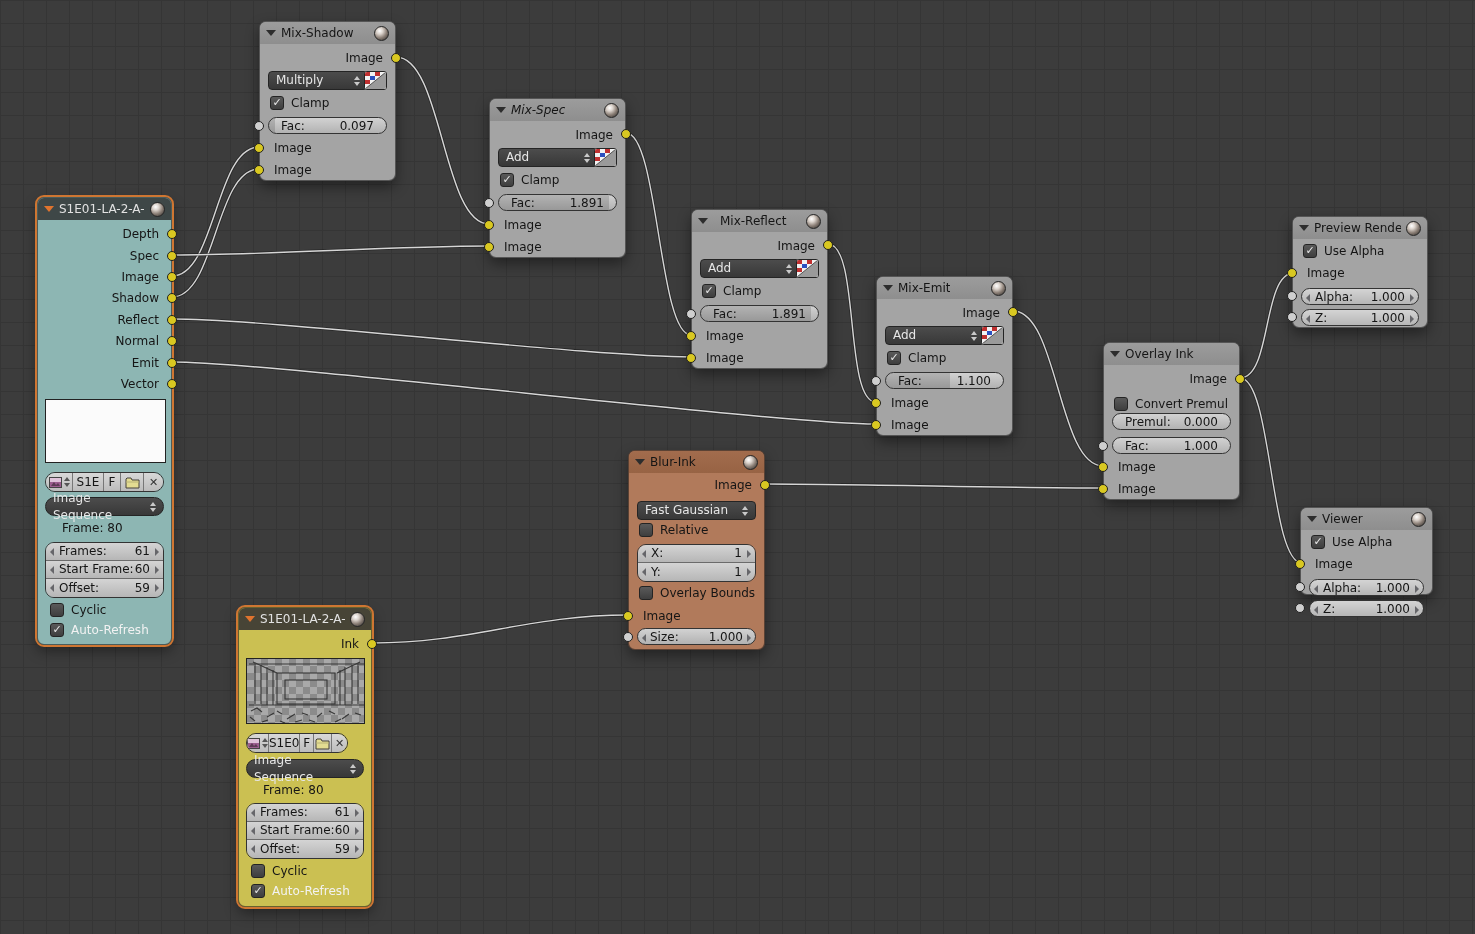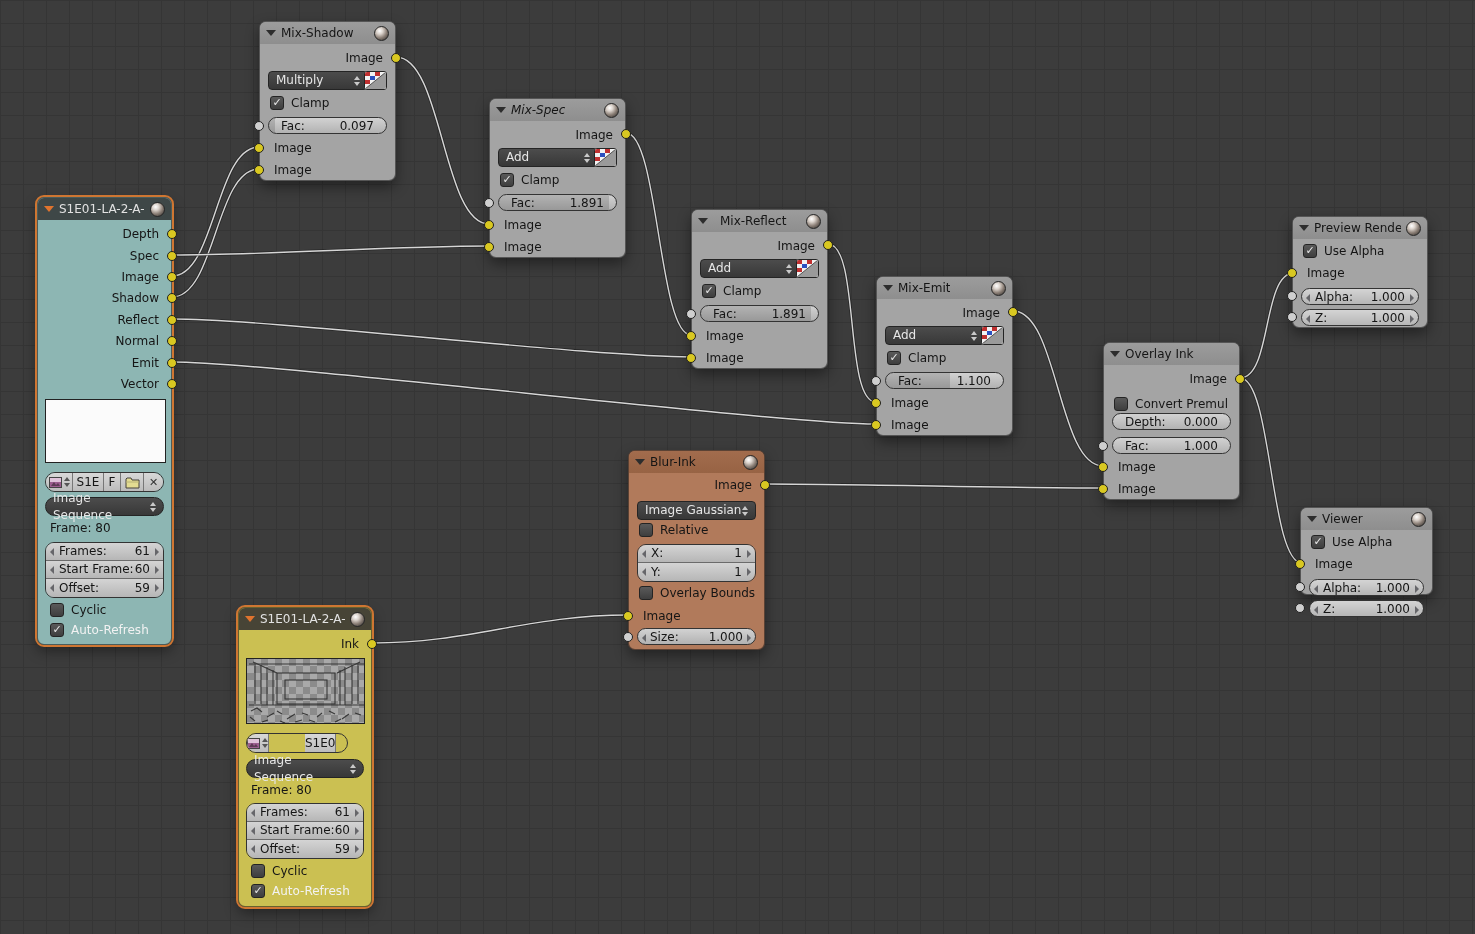--- a/index.html
+++ b/index.html
@@ -89,21 +89,21 @@
              border-radius:10px; overflow:hidden; }
   .filerow > div { background:linear-gradient(#d8d8d8,#bcbcbc); border-right:1px solid #777;
              display:flex; align-items:center; justify-content:center;text-align:center; }
   .filerow > div:last-child { border-right:none; }
   .fr-img { width:27px; gap:2px; }
   .fr-name { flex:1; }
   .fr-f { width:17px; }
   .fr-folder { width:23px; }
   .fr-x { width:19px; font-size:11px; color:#333; }
 
-  .plain { position:absolute; line-height:16px; }
+  .plain { position:absolute; line-height:16px;margin-left:12px; }
   .preview { position:absolute; border:1px solid #222; }
 
   .swatch { position:absolute; width:23px; height:19px; border:1px solid #242424; border-radius:3px;
             background:#e9e9e9; overflow:hidden; }
 </style>
 </head>
 <body>
 
 <div id="canvas">
   <svg id="wires" viewBox="0 0 1475 934">
@@ -401,21 +401,21 @@
       <span class="tri"></span>
       <span class="title">Overlay Ink</span>
     </div>
     <div class="row r" style="top:26px;">Image</div>
     <span class="sock right" style="top:31px;"></span>
     <div class="chk" style="left:10px; top:53px;">
       <span class="box"></span>
       <span class="lbl">Convert Premul</span>
     </div>
     <div class="slider" style="left:8px; top:70px; right:8px;">
-      <span>Depth:</span>
+      <span>Premul:</span>
       <span>0.000</span>
     </div>
     <div class="slider" style="left:8px; top:94px; right:8px;">
       <span>Fac:</span>
       <span>1.000</span>
     </div>
     <span class="sock gray left" style="top:98px;"></span>
     <div class="row l" style="top:114px;">Image</div>
     <div class="row l" style="top:136px;">Image</div>
     <span class="sock left" style="top:119px;"></span>
@@ -424,21 +424,21 @@
 
   <div class="node" style="left:628px; top:450px; width:137px; height:200px; background:#b17a5b;">
     <div class="hdr" style="background:linear-gradient(#a26c4d,#976344);">
       <span class="tri"></span>
       <span class="title">Blur-Ink</span>
       <span class="sphere"></span>
     </div>
     <div class="row r" style="top:24px;">Image</div>
     <span class="sock right" style="top:29px;"></span>
     <div class="menu" style="left:8px; top:50px; right:8px;">
-      <span>Image Gaussian</span>
+      <span>Fast Gaussian</span>
       <span class="updn">
           <i class="u"></i>
           <i class="d"></i>
         </span>
     </div>
     <div class="chk" style="left:10px; top:71px;">
       <span class="box"></span>
       <span class="lbl">Relative</span>
     </div>
     <div class="stepgroup" style="left:8px; top:93px; right:8px;">
@@ -509,21 +509,21 @@
           <path d="M15,63 l6,-2"></path>
             <path d="M48,63 l7,-2"></path>
             <path d="M88,63 l6,-3"></path>
           <path d="M3,58 l5,4"></path>
             <path d="M62,61 l6,2"></path>
             <path d="M33,62 l5,2"></path>
         </g>
       </svg>
     </div>
 
-    <div class="filerow" style="left:7px; top:125px; right:23px;gap:36px;">
+    <div class="filerow" style="left:7px; top:125px; right:23px;">
       <div class="fr-img">
         <svg width="13" height="11" viewBox="0 0 13 11">
             <rect x="0.5" y="0.5" width="12" height="10" fill="#dfc3da" stroke="#444"></rect>
             <rect x="1" y="5" width="11" height="5" fill="#9b5e8f"></rect>
             <path d="M2,9 L5,5 L7,8 L9,6 L11,9 Z" fill="#5d3b55"></path>
           </svg>
         <span class="updn" style="margin:0;">
             <i class="u" style="border-bottom-color:#555;"></i>
             <i class="d" style="border-top-color:#555;"></i>
           </span>

